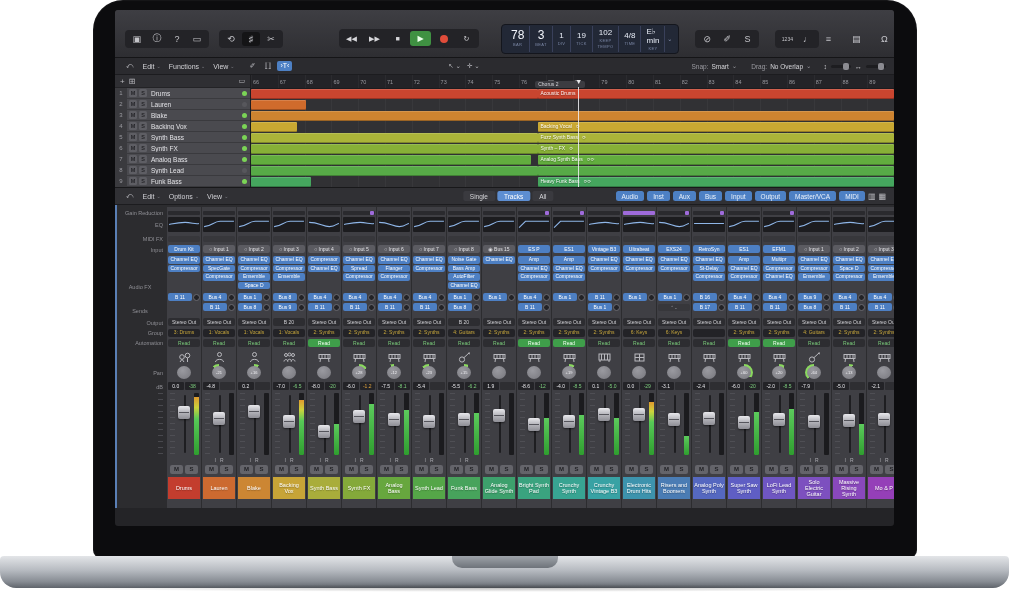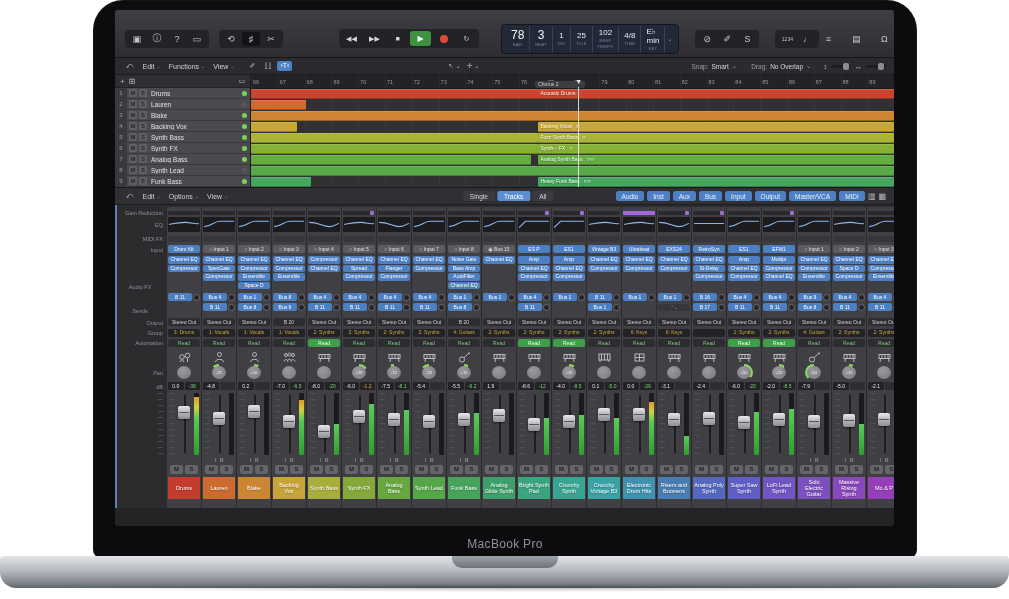--- a/index.html
+++ b/index.html
@@ -176,21 +176,21 @@
           </div>
           <div class="seg">
             <span class="big">3</span>
             <span class="cap">BEAT</span>
           </div>
           <div class="seg">
             <span class="med">1</span>
             <span class="cap">DIV</span>
           </div>
           <div class="seg">
-            <span class="med">25</span>
+            <span class="med">19</span>
             <span class="cap">TICK</span>
           </div>
           <div class="seg">
             <span class="med">102</span>
             <span class="cap">KEEP</span>
             <span class="cap">TEMPO</span>
           </div>
           <div class="seg">
             <span class="med">4/8</span>
             <span class="cap">TIME</span>
@@ -1998,18 +1998,17 @@
               <div class="r-ms">
                 <span class="msb">M</span>
                 <span class="msb">S</span>
               </div>
               <div class="r-name" style="background: rgb(149, 63, 184);">Mo &amp; P</div>
             </div>
           </div>
       </div>
 
     </div>
-    <div class="bezel-label">MacBook Pro</div>
   </div>
   <div class="base">
     <div class="notch"></div>
   </div>
 </div>
 
 </body></html>

